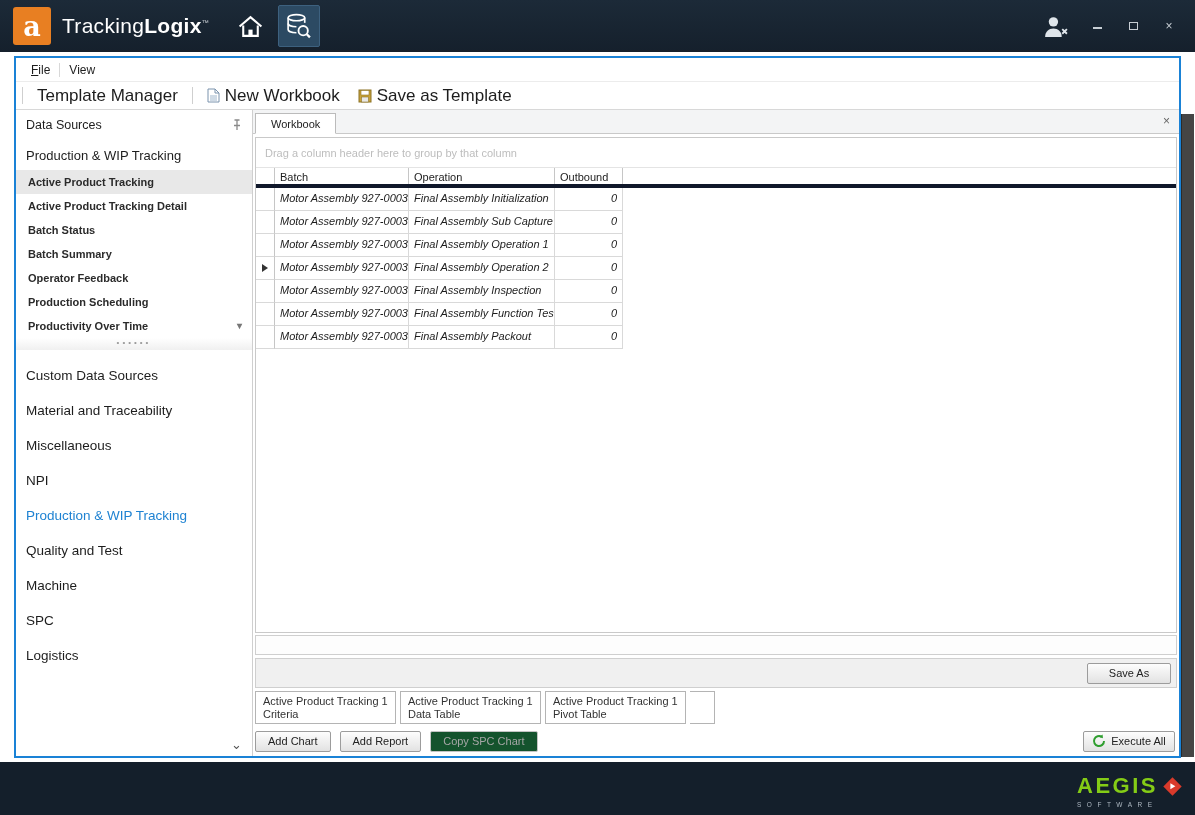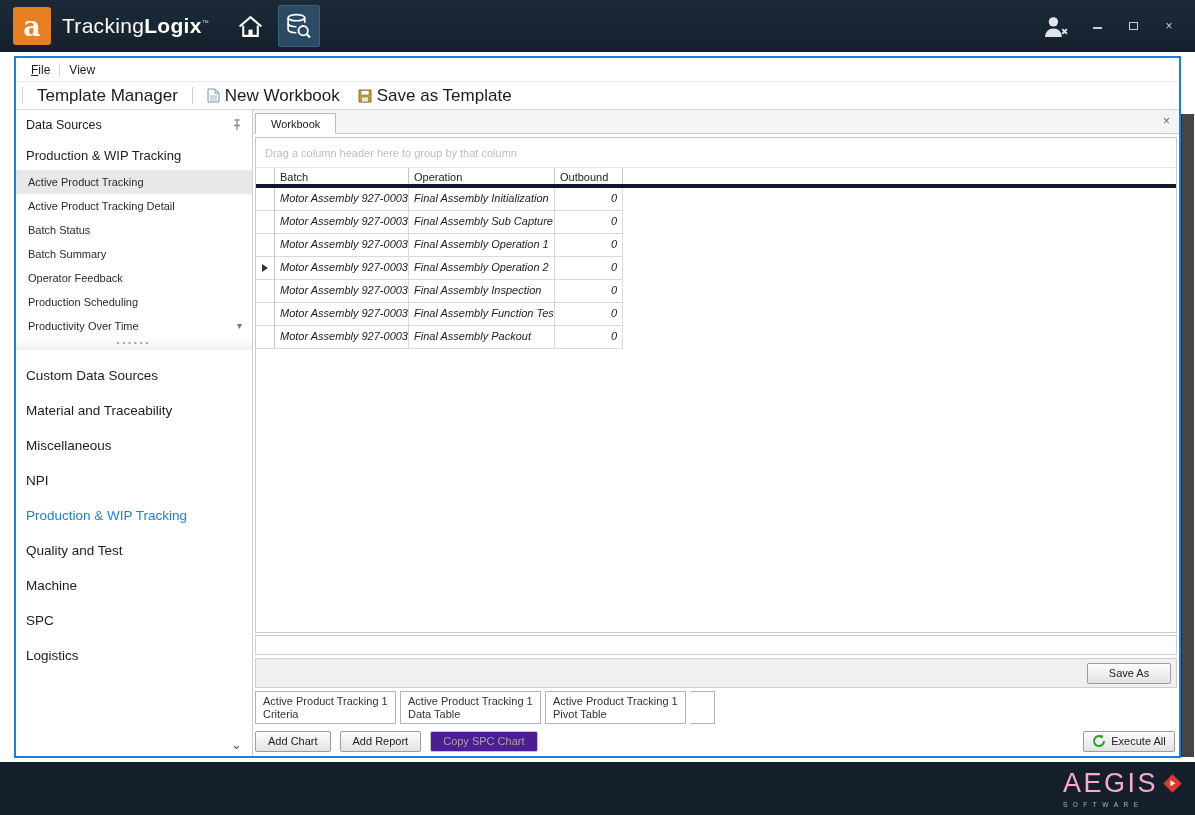--- a/index.html
+++ b/index.html
@@ -20,21 +20,21 @@
                     border:1px solid #3d617f; border-radius:2px; }
   .tb-right { margin-left:auto; display:flex; align-items:center; gap:20px; margin-right:18px; }
   .winbtn { color:#c7ced4; font-size:12px; width:16px; text-align:center; cursor:pointer; }
   .win-min-bar { display:inline-block; width:9px; height:2px; background:#c7ced4; margin-bottom:1px; }
   .win-max-box { display:inline-block; width:9px; height:8px; border:1px solid #c7ced4; }
 
   
   .footer { position:absolute; left:0; bottom:0; width:1195px; height:53px; background:#141f2b; }
   .aegis { position:absolute; right:16px; bottom:7px; }
   .aegis-top { display:flex; align-items:center; }
-  .aegis-name { color:#f9a8d4; font-size:27px; font-weight:normal; letter-spacing:2.5px; }
+  .aegis-name { color:#84cc16; font-size:22px; font-weight:bold; letter-spacing:2.5px; }
   .aegis-diamond { width:13px; height:13px; background:#d93a2b; transform:rotate(45deg);
                    margin-left:8px; position:relative; }
   .aegis-diamond i { position:absolute; left:4px; top:3px; width:0; height:0;
                      border-top:3px solid transparent; border-bottom:3px solid transparent;
                      border-left:5px solid #fff; transform:rotate(-45deg); }
   .aegis-sub { color:#aeb8c2; font-size:6.5px; letter-spacing:5.5px; margin-top:2px; }
 
   
   .vscroll { position:absolute; right:1px; top:114px; width:13px; height:643px;
              background:#454545; border-left:1px solid #2b2b2b; }
@@ -56,21 +56,21 @@
 
   .body-row { flex:1; display:flex; min-height:0; }
 
   
   .sidebar { width:237px; border-right:1px solid #cfcfcf; position:relative;
              display:flex; flex-direction:column; }
   .sb-header { height:30px; display:flex; align-items:center; justify-content:space-between;
                padding:0 9px 0 10px; font-size:12.5px; }
   .sb-exp-title { font-size:13px; padding:8px 10px 7px 10px; }
   .sb-item { height:24px; line-height:24px; font-size:11px; padding:0 10px 0 12px;
-             display:flex; justify-content:space-between; align-items:center; cursor:pointer; color:#2b2b2b; }
+             display:flex; justify-content:space-between; align-items:center; cursor:pointer; color:#2b2b2b;font-weight:bold; }
   .sb-item.selected { background:#e8e8e8; }
   .sb-caret { color:#777; font-size:10px; }
   .sb-grip { text-align:center; color:#9a9a9a; font-size:8px; letter-spacing:3px; height:12px;
              line-height:10px; background:linear-gradient(#fff,#f0f0f0); cursor:row-resize; }
   .sb-section { font-size:13.5px; padding:10px 10px 10px 10px; cursor:pointer; }
   .sb-section.active { color:#1e82d2; }
   .sb-chevron { position:absolute; right:10px; bottom:4px; color:#555; font-size:13px; cursor:pointer; }
 
   
   .main { flex:1; display:flex; flex-direction:column; min-width:0; background:#fff; }
@@ -98,21 +98,21 @@
                border-left:6px solid #333; }
   .grid-fill { flex:1; }
 
   .hstrip { height:20px; margin:2px 2px 0 2px; border:1px solid #cfcfcf; background:#fdfdfd; }
   .saveas-row { height:30px; margin:3px 2px 0 2px; border:1px solid #cfcfcf; background:#f0f0f0;
                 display:flex; align-items:center; justify-content:flex-end; padding-right:5px; }
 
   .btn { font-size:11px; color:#222; background:linear-gradient(#fdfdfd,#e2e2e2);
          border:1px solid #9c9c9c; border-radius:2px; height:21px; padding:0 12px;
          display:inline-flex; align-items:center; justify-content:center; cursor:pointer; }
-  .btn.disabled { color:#a6a6a6; background:#4c1d95; border-color:#c4c4c4; cursor:default; }
+  .btn.disabled { color:#a6a6a6; background:#14532d; border-color:#c4c4c4; cursor:default; }
   .btn-saveas { width:84px; }
 
   .bottomtabs { height:38px; display:flex; align-items:flex-start; padding:3px 0 0 2px; gap:4px; }
   .btab { width:141px; height:33px; background:#fff; border:1px solid #b4b4b4; font-size:11px;
           line-height:13px; padding:3px 7px; color:#333; cursor:pointer; }
   .btab-stub { width:25px; height:33px; background:#fff; border:1px solid #b4b4b4; border-left:none; }
 
   .bottombar { height:30px; display:flex; align-items:center; gap:9px; padding:0 4px 0 2px; }
   .btn-exec { margin-left:auto; width:92px; gap:5px; padding:0 8px; }
 </style>

